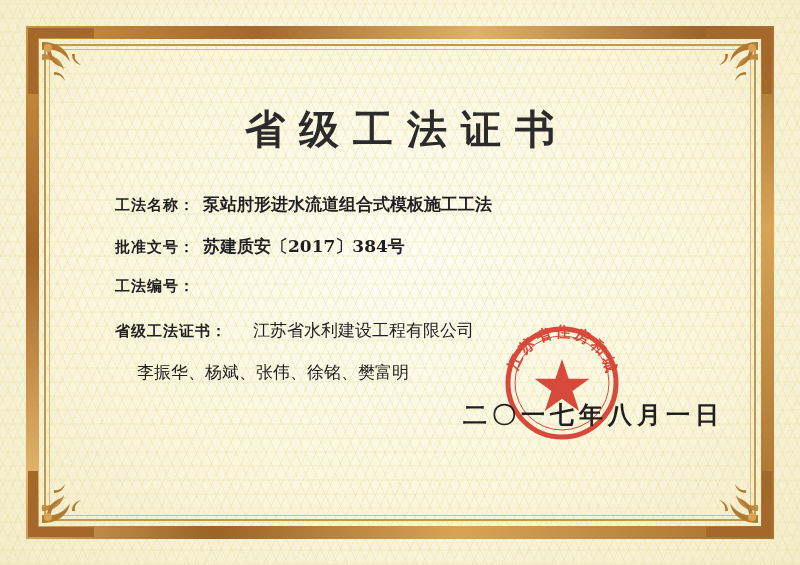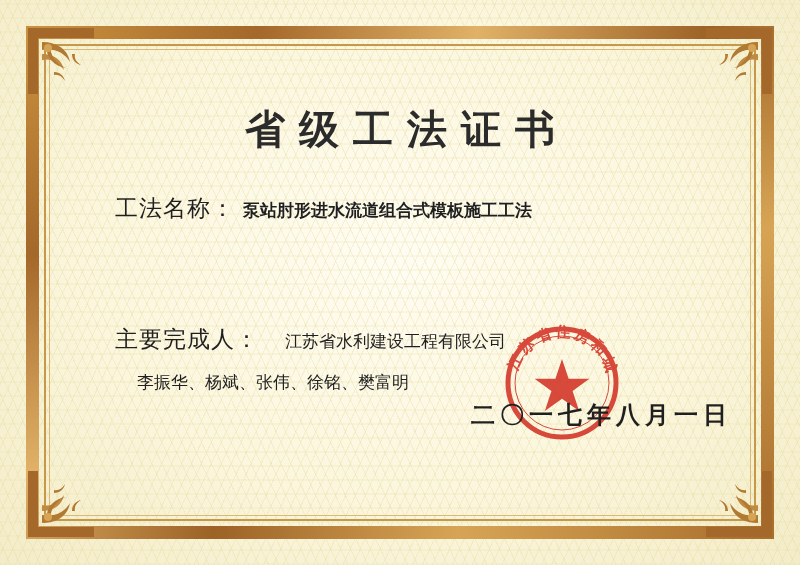--- a/index.html
+++ b/index.html
@@ -90,40 +90,40 @@
     padding-left: 55px;
   }
   .field-row {
     display: flex;
     align-items: baseline;
     margin-bottom: 16px;
     min-height: 26px;
   }
   .field-label {
     font-family: "DejaVu Serif", "Liberation Serif", serif;
-    font-size: 23px;
-    font-weight: normal;
+    font-size: 15px;
+    font-weight: bold;
     color: #1f1f1f;
     white-space: nowrap;
     letter-spacing: 1px;
   }
   .field-value {
     font-family: "DejaVu Serif", "Liberation Serif", serif;
     font-size: 17px;
     color: #1f1f1f;
     margin-left: 8px;
     white-space: nowrap;
   }
   .field-value.bold { font-weight: bold; }
   .row-unit .field-value { margin-left: 26px; }
   .row-people .field-value { margin-left: 22px; }
 
   .date {
     position: absolute;
-    right: 8px;
+    right: 16px;
     bottom: 74px;
     font-family: "DejaVu Serif", "Liberation Serif", serif;
     font-size: 24px;
     font-weight: bold;
     letter-spacing: 5px;
     color: #1f1f1f;
   }
   
   .seal {
     position: absolute;
@@ -194,27 +194,30 @@
     <div class="title">省级工法证书</div>
 
     <div class="fields">
 
       <div class="field-row row-name">
         <span class="field-label">工法名称：</span>
         <span class="field-value bold">泵站肘形进水流道组合式模板施工工法</span>
       </div>
 
       <div class="field-row row-approval">
+        <span class="field-label">批准文号：</span>
+        <span class="field-value bold">苏建质安〔2017〕384号</span>
       </div>
 
       <div class="field-row row-code">
+        <span class="field-label">工法编号：</span>
       </div>
 
       <div class="field-row row-unit">
-        <span class="field-label">主要完成人：</span>
+        <span class="field-label">省级工法证书：</span>
         <span class="field-value">江苏省水利建设工程有限公司</span>
       </div>
 
       <div class="field-row row-people">
         <span class="field-value">李振华、杨斌、张伟、徐铭、樊富明</span>
       </div>
 
     </div>
 
     <div class="seal">

